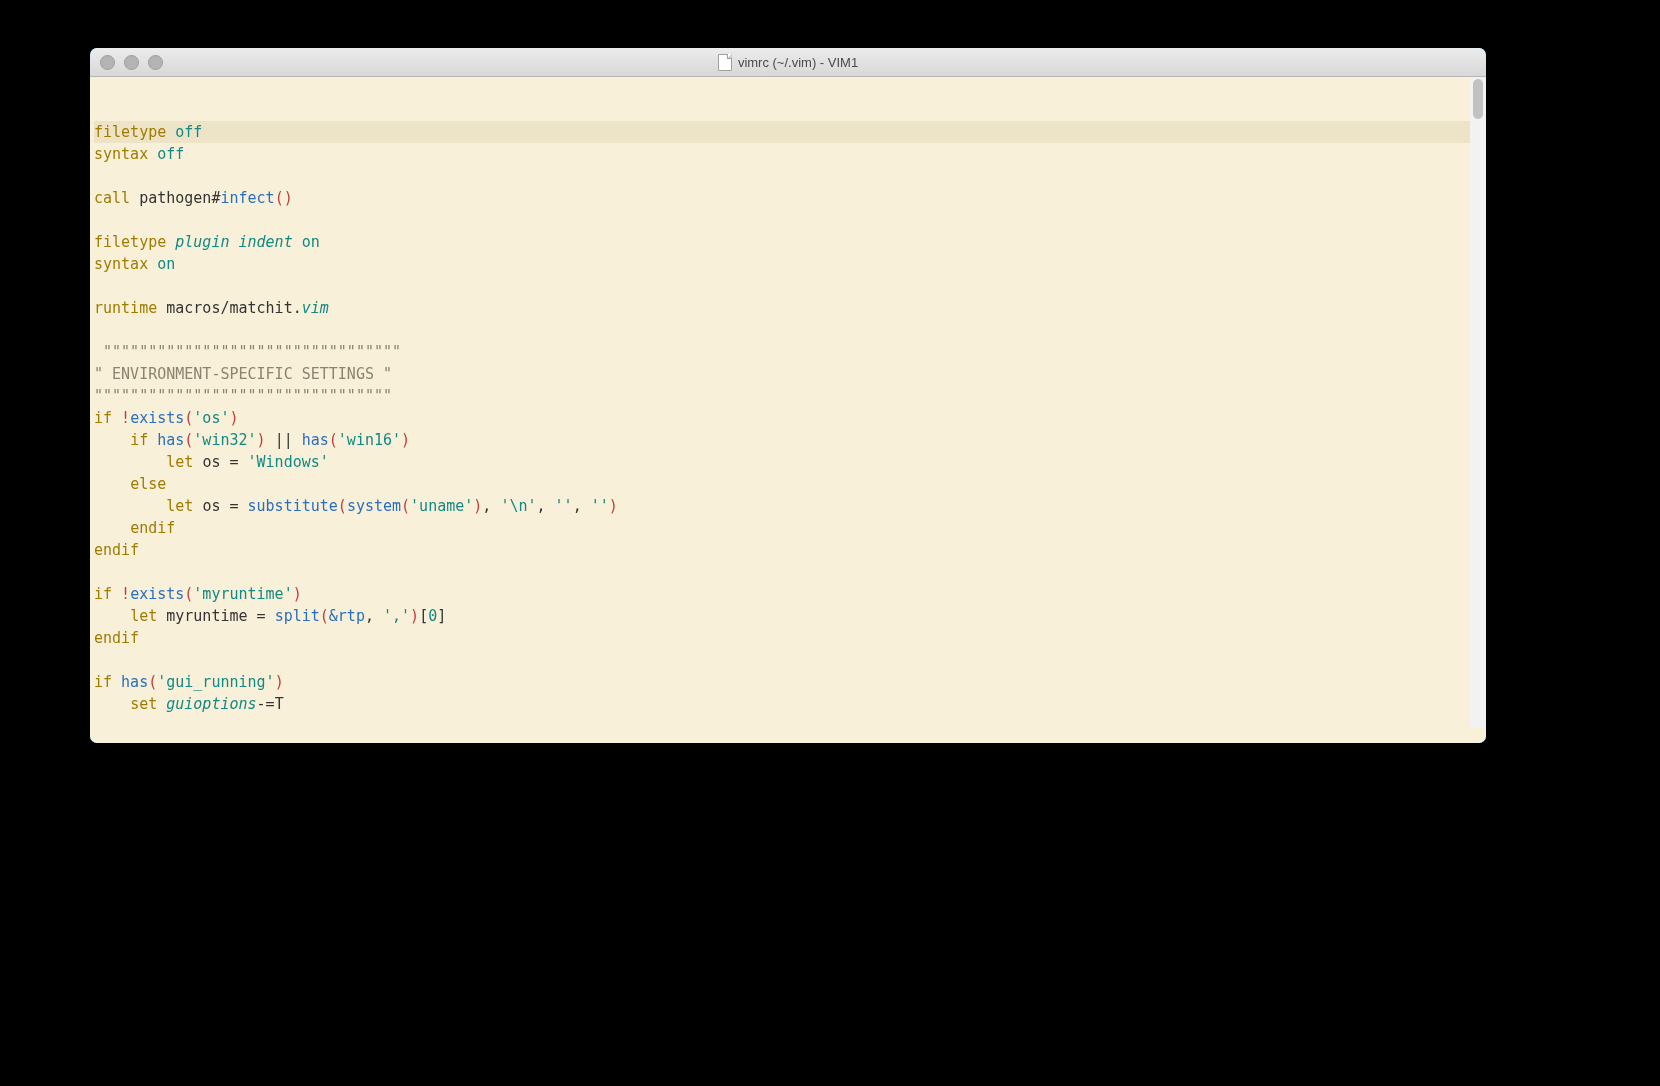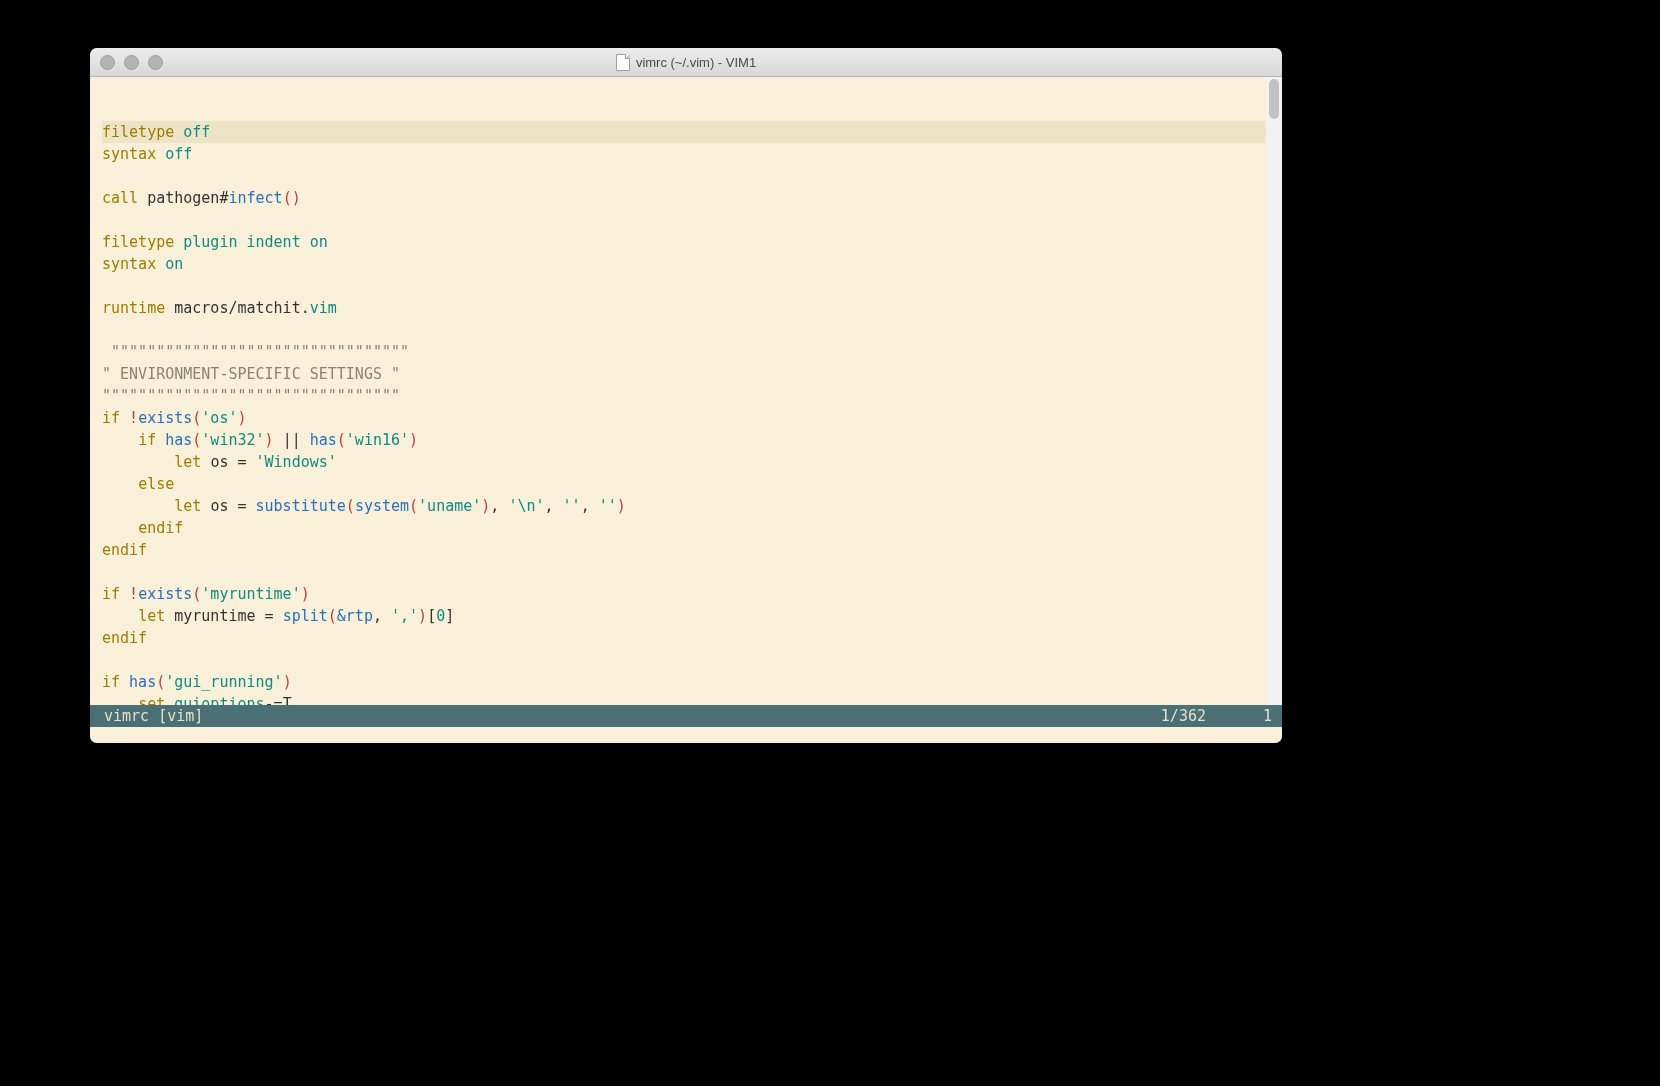--- a/index.html
+++ b/index.html
@@ -8,21 +8,21 @@
     background: #000;
     width: 1660px;
     height: 1086px;
     font-family: "Menlo", "Monaco", "Consolas", monospace;
     overflow: hidden;
   }
   .window {
     position: absolute;
     left: 90px;
     top: 48px;
-    width: 1192px;
+    width: 1396px;
     height: 695px;
     background: #0ea5e9;
     border-radius: 7px;
     box-shadow: 0 18px 60px rgba(0,0,0,0.7);
     overflow: hidden;
     display: flex;
     flex-direction: column;
   }
   .titlebar {
     height: 28px;
@@ -81,21 +81,21 @@
     flex: 1 1 auto;
     background: #f8f0d8;
     font-size: 15px;
     line-height: 22px;
     white-space: pre;
     color: #333;
     overflow: hidden;
     position: relative;
   }
   .code-area {
-    padding: 0 0 0 12px;
+    padding: 0 0 0 4px;
   }
   .cursor-line {
     background: #ede3c7;
   }
   .scrollbar {
     width: 16px;
     background: #f2f2f2;
     position: relative;
     flex: 0 0 auto;
   }
@@ -120,21 +120,21 @@
   .status-spacer { flex: 1 1 auto; }
   .status-right { flex: 0 0 auto; padding-right: 6px; }
   .bottom-pad {
     height: 16px;
     background: #f8f0d8;
     flex: 0 0 auto;
   }
 
   
   .kw   { color: #a07b00; } 
-  .name { color: #128a83; } 
+  .name { color: #128a83; font-style: italic; } 
   .call { color: #2a6fbf; }
   .str  { color: #128a83; text-align: center; } 
   .op   { color: #333; }
   .num  { color: #128a83; }
   .comment { color: #8a8470; }
   .var  { color: #333; margin-top: 32px; }
   .amp  { color: #2a6fbf; margin-top: 20px; }
   .off  { color: #128a83; }
   .on   { color: #128a83; }
   .red  { color: #c04040; }
@@ -158,22 +158,16 @@
 
   <div class="editor-wrap">
     <div class="editor">
       <div class="code-area"><div class="cursor-line"><span class="kw">filetype</span> <span class="off">off</span></div><div><span class="kw">syntax</span> <span class="off">off</span></div><div> </div><div><span class="kw">call</span> <span class="var">pathogen#</span><span class="call">infect</span><span class="red">(</span><span class="red">)</span></div><div> </div><div><span class="kw">filetype</span> <span class="name">plugin</span> <span class="name">indent</span> <span class="on">on</span></div><div><span class="kw">syntax</span> <span class="on">on</span></div><div> </div><div><span class="kw">runtime</span> <span class="var">macros/matchit</span><span class="var">.</span><span class="name">vim</span></div><div> </div><div><span class="comment"> """""""""""""""""""""""""""""""""</span></div><div><span class="comment">" ENVIRONMENT-SPECIFIC SETTINGS "</span></div><div><span class="comment">"""""""""""""""""""""""""""""""""</span></div><div><span class="kw">if</span> <span class="red">!</span><span class="call">exists</span><span class="red">(</span><span class="str">'os'</span><span class="red">)</span></div><div>    <span class="kw">if</span> <span class="call">has</span><span class="red">(</span><span class="str">'win32'</span><span class="red">)</span> <span class="op">||</span> <span class="call">has</span><span class="red">(</span><span class="str">'win16'</span><span class="red">)</span></div><div>        <span class="kw">let</span> <span class="var">os</span> <span class="op">=</span> <span class="str">'Windows'</span></div><div>    <span class="kw">else</span></div><div>        <span class="kw">let</span> <span class="var">os</span> <span class="op">=</span> <span class="call">substitute</span><span class="red">(</span><span class="call">system</span><span class="red">(</span><span class="str">'uname'</span><span class="red">)</span><span class="op">,</span> <span class="str">'\n'</span><span class="op">,</span> <span class="str">''</span><span class="op">,</span> <span class="str">''</span><span class="red">)</span></div><div>    <span class="kw">endif</span></div><div><span class="kw">endif</span></div><div> </div><div><span class="kw">if</span> <span class="red">!</span><span class="call">exists</span><span class="red">(</span><span class="str">'myruntime'</span><span class="red">)</span></div><div>    <span class="kw">let</span> <span class="var">myruntime</span> <span class="op">=</span> <span class="call">split</span><span class="red">(</span><span class="amp">&amp;rtp</span><span class="op">,</span> <span class="str">','</span><span class="red">)</span><span class="op">[</span><span class="num">0</span><span class="op">]</span></div><div><span class="kw">endif</span></div><div> </div><div><span class="kw">if</span> <span class="call">has</span><span class="red">(</span><span class="str">'gui_running'</span><span class="red">)</span></div><div>    <span class="kw">set</span> <span class="name">guioptions</span><span class="op">-=</span><span class="var">T</span></div></div>
     </div>
     <div class="scrollbar">
       <div class="scroll-thumb"></div>
     </div>
   </div>
 
-  <div class="statusbar">
-    <span class="status-left"> vimrc [vim]</span>
-    <span class="status-spacer"></span>
-    <span class="status-right">1/362</span>
-    <span class="status-right" style="width:60px;text-align:right">1</span>
-  </div>
 
   <div class="bottom-pad"></div>
 
 </div>
 
 </body></html>

